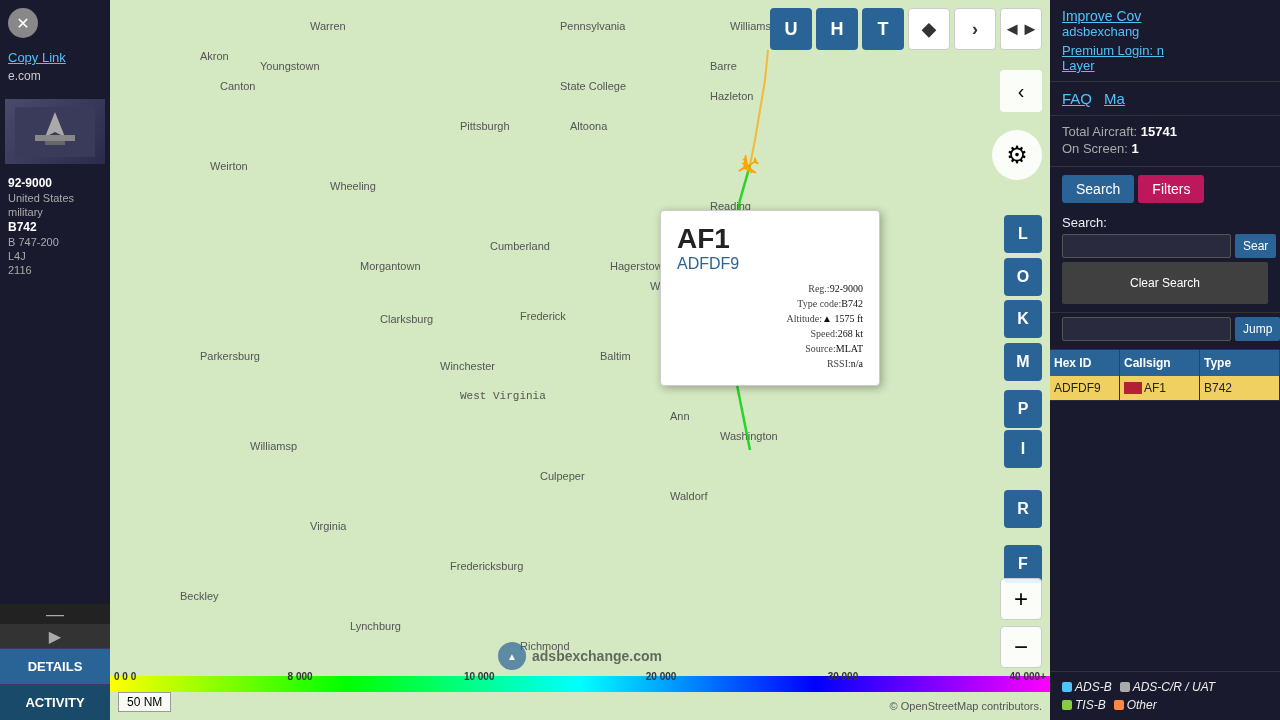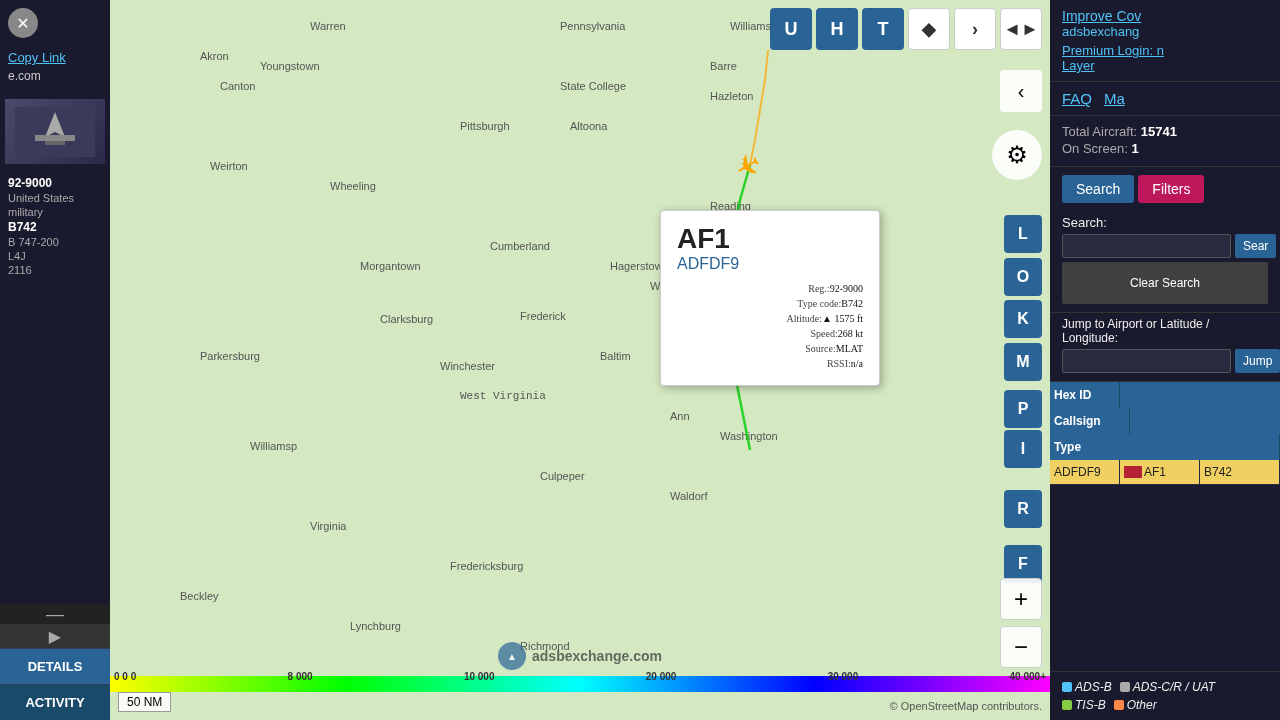--- a/index.html
+++ b/index.html
@@ -525,21 +525,20 @@
       overflow: hidden;
       display: flex;
       flex-direction: column;
     }
     #table-header {
       display: flex;
       background: #2a6496;
       color: white;
       font-size: 12px;
       font-weight: bold;
-      flex-direction: column;
     }
     .th-cell {
       padding: 6px 4px;
       border-right: 1px solid #1a4a6a;
     }
     .th-hex { width: 70px; }
     .th-callsign { width: 80px; }
     .th-type { flex: 1; }
     #table-body { overflow-y: auto; }
     .table-row {
@@ -801,21 +800,20 @@
   <div id="right-search-section">
     <div id="search-label">Search:</div>
     <div id="search-row">
       <input type="text" id="search-input" style="">
       <button id="search-go-btn">Sear</button>
     </div>
     <button id="clear-search-btn">Clear Search</button>
   </div>
 
   <div id="jump-section">
-    <div id="jump-label">Jump to Airport or Latitude / Longitude:</div>
     <div id="jump-row">
       <input type="text" id="jump-input" style="">
       <button id="jump-btn">Jump</button>
     </div>
   </div>
 
   <div id="aircraft-table">
     <div id="table-header">
       <div class="th-cell th-hex">Hex ID</div>
       <div class="th-cell th-callsign">Callsign</div>

